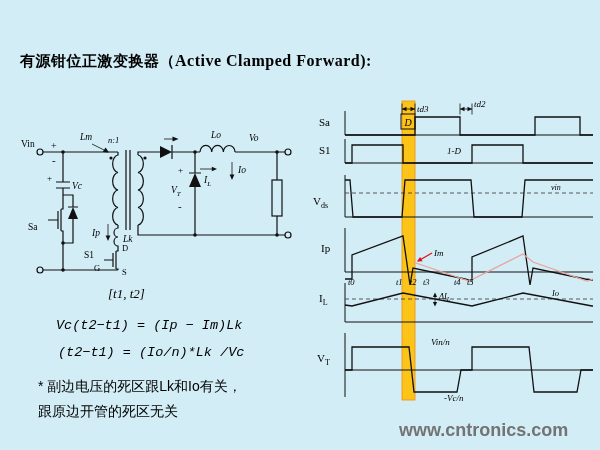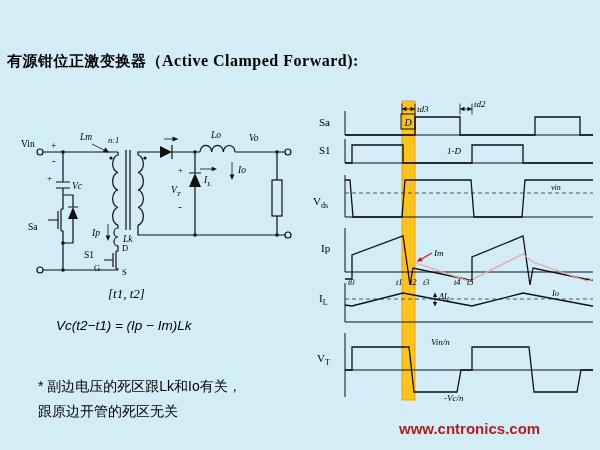--- a/index.html
+++ b/index.html
@@ -1,30 +1,30 @@
 <!DOCTYPE html>
 <html><head>
 <meta charset="utf-8">
 <style>
   html,body{margin:0;padding:0;}
   .slide{position:relative;width:600px;height:450px;background:#d2edf6;color:#000;
          font-family:"Liberation Sans",sans-serif;overflow:hidden;}
-  .title{position:absolute;left:7px;top:52px;font-size:15px;font-weight:bold;letter-spacing:.5px;}
+  .title{position:absolute;left:20px;top:52px;font-size:15px;font-weight:bold;letter-spacing:.5px;}
   .title .en{font-family:"Liberation Serif",serif;font-size:16px;}
   .circuit{position:absolute;left:20px;top:125px;}
   .wave{position:absolute;left:305px;top:95px;}
   .interval{position:absolute;left:108px;top:286px;font-family:"Liberation Serif",serif;
             font-style:italic;font-size:13px;}
-  .eq{position:absolute;font-family:Liberation Sans, sans-serif;font-style:italic;font-size:13.5px;}
+  .eq{position:absolute;font-family:Liberation Mono, monospace;font-style:italic;font-size:13.5px;}
   .eq1{left:56px;top:318px;}
   .eq2{left:58px;top:345px;}
   .note{position:absolute;font-weight:normal;font-size:14px;}
   .note1{left:38px;top:378px;}
   .note2{left:38px;top:403px;text-align:center;}
-  .watermark{position:absolute;left:399px;top:420px;font-size:15px;font-weight:bold;color:#b91c1c;}
+  .watermark{position:absolute;left:399px;top:420px;font-size:18px;font-weight:bold;color:#737373;}
   svg text{font-family:"Liberation Serif",serif;fill:#000;}
   .it{font-style:italic;}
   .wf{fill:none;stroke:#111;stroke-width:1.3;}
   .wf2{fill:none;stroke:#eba39b;stroke-width:1.2;}
   .ax{stroke:#111;stroke-width:1;}
   .thin{stroke:#111;stroke-width:.8;}
   .dash{stroke:#333;stroke-width:.8;stroke-dasharray:4 3;fill:none;}
   .cw{stroke:#111;stroke-width:1.2;fill:none;}
 </style>
 </head>
@@ -116,20 +116,21 @@
     <text x="74" y="146" font-size="8.5">G</text>
     <text x="102" y="150" font-size="8.5">S</text>
     <text x="184" y="58" font-size="9.5" class="it"><tspan>I</tspan><tspan dy="2.5" font-size="7">L</tspan></text>
     <text x="158" y="48" font-size="9">+</text>
     <text x="151" y="68" font-size="9.5" class="it"><tspan>V</tspan><tspan dy="2.5" font-size="7">T</tspan></text>
     <text x="158" y="85" font-size="11">-</text>
   </svg>
 
   <div class="interval">[t1, t2]</div>
   <div class="eq eq1">Vc(t2−t1) = (Ip − Im)Lk</div>
+  <div class="eq eq2">(t2−t1) = (Io/n)*Lk /Vc</div>
   <div class="note note1">* 副边电压的死区跟Lk和Io有关，</div>
   <div class="note note2">跟原边开管的死区无关</div>
 
   <svg class="wave" width="292" height="318" viewBox="0 0 292 318">
 
     <rect x="97" y="6" width="13" height="299" fill="#ffc20e" stroke="#ef8b00" stroke-width="0.8" opacity="0.95"></rect>
 
     <g class="ax">
       <line x1="40" y1="40" x2="288" y2="40"></line>
       <line x1="40" y1="68" x2="288" y2="68"></line>

